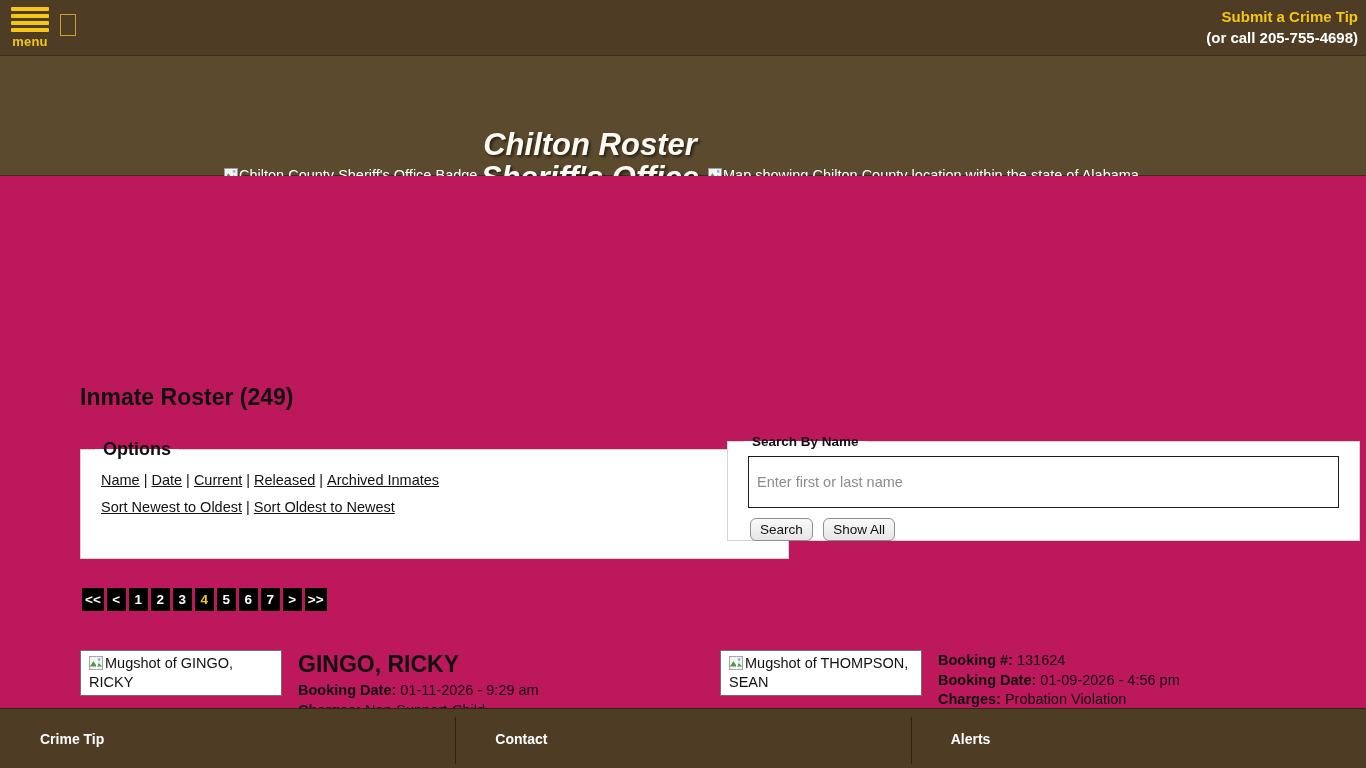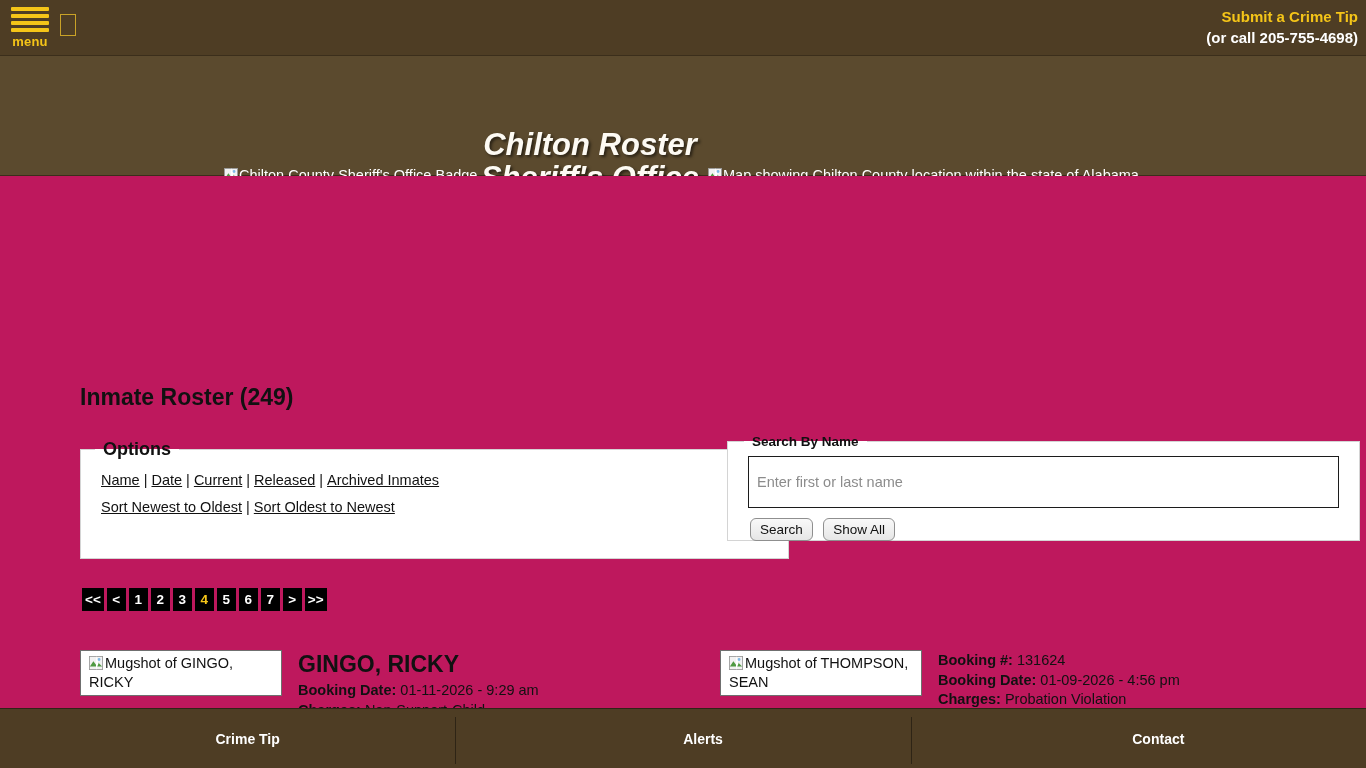--- a/index.html
+++ b/index.html
@@ -299,21 +299,20 @@
     top: 708px;
     width: 1366px;
     height: 60px;
     background: #4e3d24;
     border-top: 1px solid #2f2516;
     display: flex;
   }
   .fcol {
     flex: 1 1 0;
     position: relative;
-    text-align: center;
     color: #ffffff;
     font-size: 14px;
     font-weight: bold;
     line-height: 60px;
     cursor: pointer;
     text-decoration: none;
     padding-left: 40px;
   }
   .fcol + .fcol::before {
     content: "";
@@ -445,15 +444,15 @@
           <a class="profile-link">View Profile &gt;&gt;&gt;</a>
         </div>
       </div>
     </div>
 
   </div>
 </div>
 
 <div class="footer">
   <a class="fcol">Crime Tip</a>
+  <a class="fcol">Contact</a>
   <a class="fcol">Alerts</a>
-  <a class="fcol">Contact</a>
 </div>
 
 </body></html>

